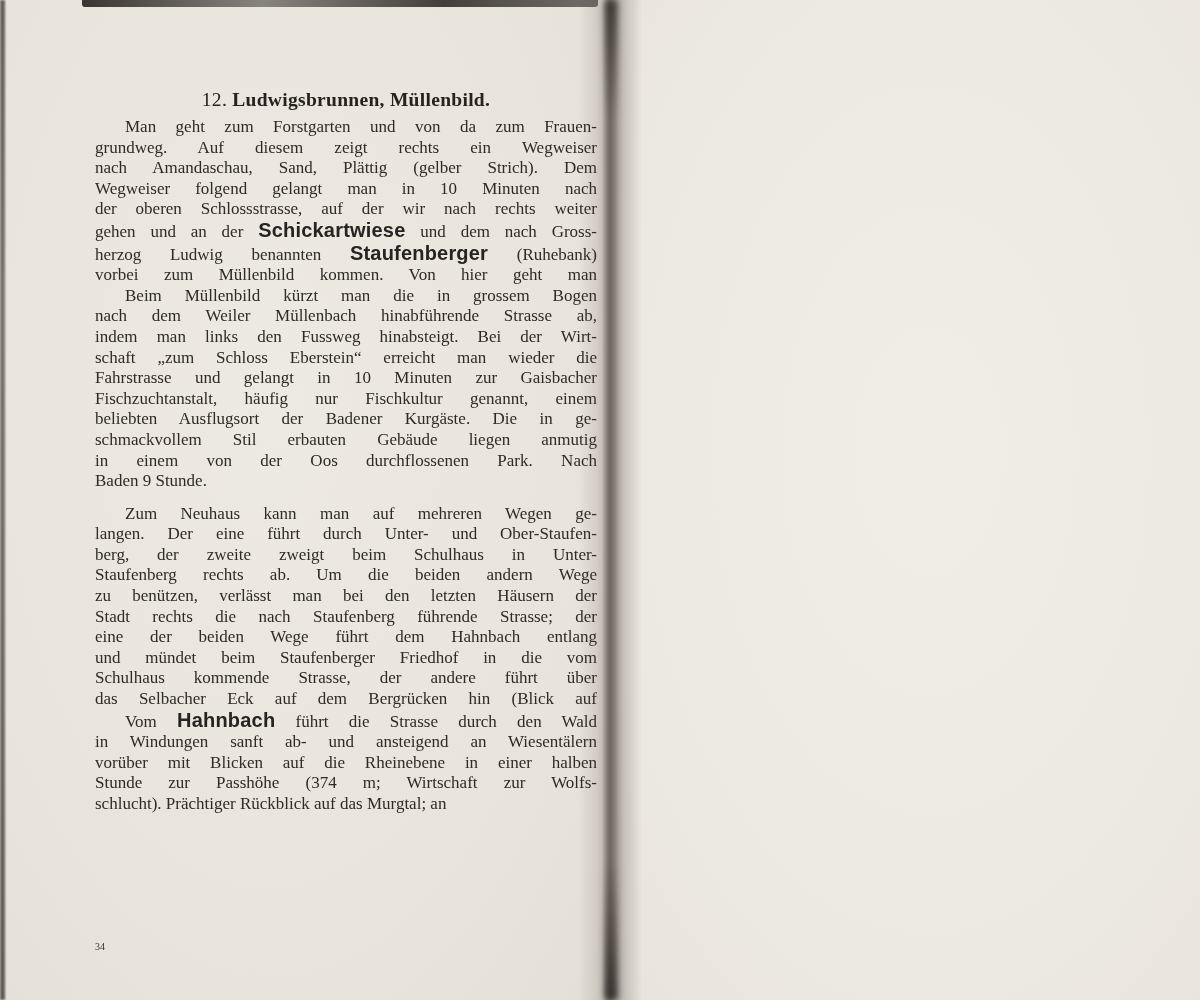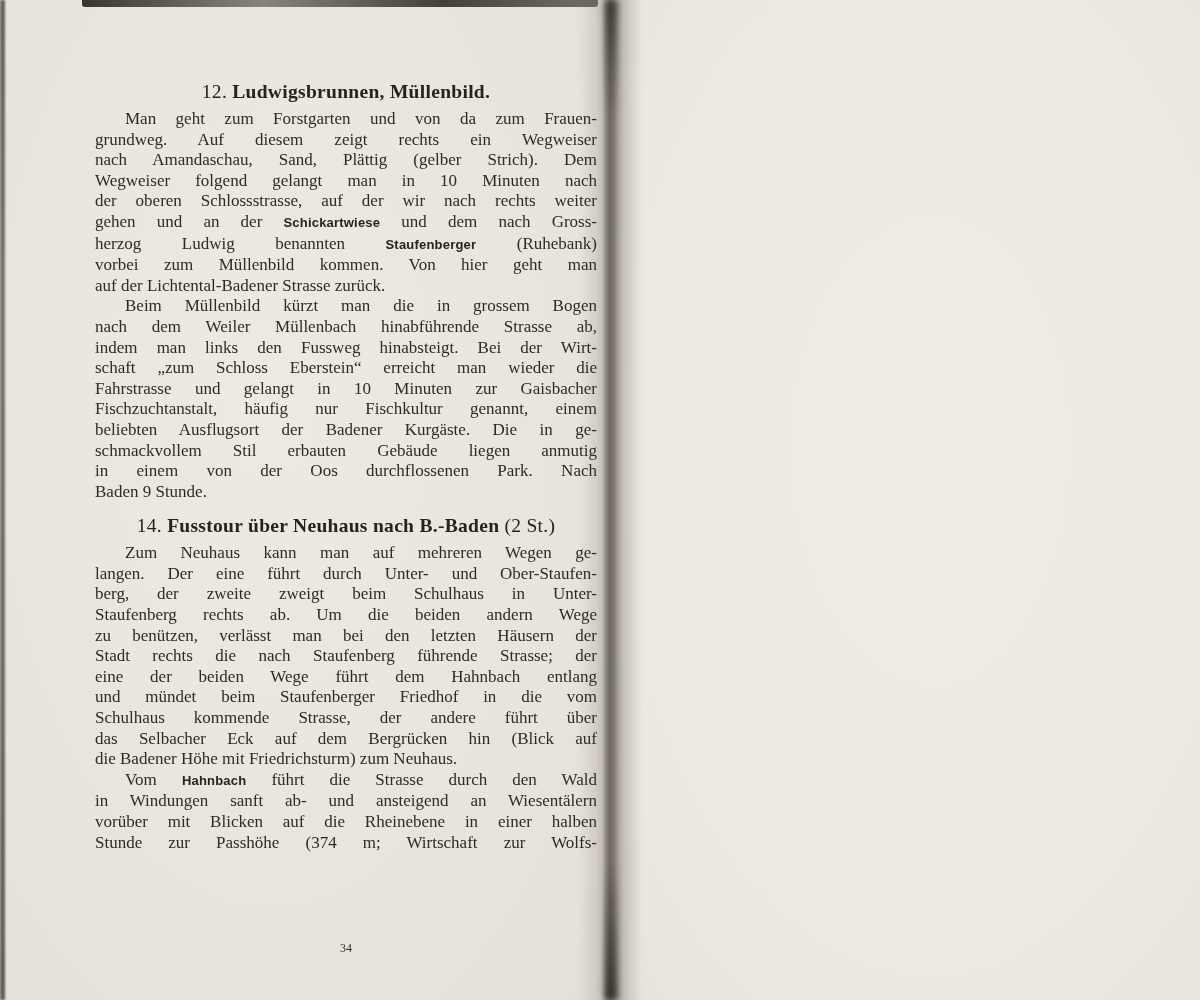--- a/index.html
+++ b/index.html
@@ -49,21 +49,21 @@
     background:linear-gradient(to bottom,#3a3630,#544e46 30%,#46413a 70%,#332f2a);
     opacity:0.75;filter:blur(0.8px);
     pointer-events:none;
   }
   .text-col{
     position:absolute;
     color:#2e2b27;
     font-size:17px;line-height:20.6px;
     text-rendering:optimizeLegibility;
   }
-  #left-col{left:95px;top:80px;width:502px;}
+  #left-col{left:95px;top:88px;width:502px;}
   .heading{
     text-align:center;
     font-size:19.5px;line-height:24px;
     margin:12px 0 5px 0;
     color:#26231f;
     letter-spacing:0.3px;
   }
   .heading:first-child{margin-top:0;}
   .hline{text-align:center;}
   .hb{font-weight:700;}
@@ -73,27 +73,27 @@
     -moz-text-align-last:justify;
     text-align-last:justify;
   }
   .line.first{text-indent:30px;}
   .line.last{
     -moz-text-align-last:auto;
     text-align-last:auto;
   }
   .bs{
     font-family:"Liberation Sans","DejaVu Sans",sans-serif;
-    font-weight:700;font-size:13px;letter-spacing:0.2px;
+    font-weight:700;font-size:20px;letter-spacing:0.2px;
     color:#262420;
   }
   .pagenum{
     position:absolute;
-    width:502px;text-align:center;
-    font-size:12px;color:#33302b;
+    width:502px;
+    font-size:10px;color:#33302b;
   }
   .pagenum-left{left:95px;top:941px;}
 </style>
 </head>
 <body>
 
 <div class="book">
   <div class="page page-left">
     <div class="text-col" id="left-col">
         <div class="heading">
@@ -101,55 +101,53 @@
         </div>
         <div class="para">
           <div class="line first">Man geht zum Forstgarten und von da zum Frauen-</div>
           <div class="line">grundweg.  Auf diesem zeigt rechts ein Wegweiser</div>
           <div class="line">nach Amandaschau, Sand, Plättig (gelber Strich).  Dem</div>
           <div class="line">Wegweiser folgend gelangt man in 10 Minuten nach</div>
           <div class="line">der oberen Schlossstrasse, auf der wir nach rechts weiter</div>
           <div class="line">gehen und an der <span class="bs">Schickartwiese</span> und dem nach Gross-</div>
           <div class="line">herzog Ludwig benannten <span class="bs">Staufenberger</span> (Ruhebank)</div>
           <div class="line">vorbei zum Müllenbild kommen.  Von hier geht man</div>
-          <div class="line last">auf der Lichtental-Badener Strasse zurück.</div>
         </div>
         <div class="para">
           <div class="line first">Beim Müllenbild kürzt man die in grossem Bogen</div>
           <div class="line">nach dem Weiler Müllenbach hinabführende Strasse ab,</div>
           <div class="line">indem man links den Fussweg hinabsteigt.  Bei der Wirt-</div>
           <div class="line">schaft „zum Schloss Eberstein“ erreicht man wieder die</div>
           <div class="line">Fahrstrasse und gelangt in 10 Minuten zur Gaisbacher</div>
           <div class="line">Fischzuchtanstalt, häufig nur Fischkultur genannt, einem</div>
           <div class="line">beliebten Ausflugsort der Badener Kurgäste.  Die in ge-</div>
           <div class="line">schmackvollem Stil erbauten Gebäude liegen anmutig</div>
           <div class="line">in einem von der Oos durchflossenen Park.  Nach</div>
           <div class="line last">Baden 9 Stunde.</div>
         </div>
         <div class="heading">
-          <div class="hline">14. <span class="hb">Fusstour über Neuhaus nach B.-Baden</span> (2 St.)</div>
         </div>
         <div class="para">
           <div class="line first">Zum Neuhaus kann man auf mehreren Wegen ge-</div>
           <div class="line">langen.  Der eine führt durch Unter- und Ober-Staufen-</div>
           <div class="line">berg, der zweite zweigt beim Schulhaus in Unter-</div>
           <div class="line">Staufenberg rechts ab.  Um die beiden andern Wege</div>
           <div class="line">zu benützen, verlässt man bei den letzten Häusern der</div>
           <div class="line">Stadt rechts die nach Staufenberg führende Strasse; der</div>
           <div class="line">eine der beiden Wege führt dem Hahnbach entlang</div>
           <div class="line">und mündet beim Staufenberger Friedhof in die vom</div>
           <div class="line">Schulhaus kommende Strasse, der andere führt über</div>
           <div class="line">das Selbacher Eck auf dem Bergrücken hin (Blick auf</div>
-          <div class="line last">die Badener Höhe mit Friedrichsturm) zum Neuhaus.</div>
         </div>
         <div class="para">
           <div class="line first">Vom <span class="bs">Hahnbach</span> führt die Strasse durch den Wald</div>
           <div class="line">in Windungen sanft ab- und ansteigend an Wiesentälern</div>
           <div class="line">vorüber mit Blicken auf die Rheinebene in einer halben</div>
           <div class="line">Stunde zur Passhöhe (374 m; Wirtschaft zur Wolfs-</div>
+          <div class="line last">schlucht).  Prächtiger Rückblick auf das Murgtal; an</div>
         </div>
       </div>
     <div class="pagenum pagenum-left">34</div>
   </div>
   <div class="page page-right">
     
     
   </div>
   <div class="gutter"></div>
   <div class="gutter-core"></div>

